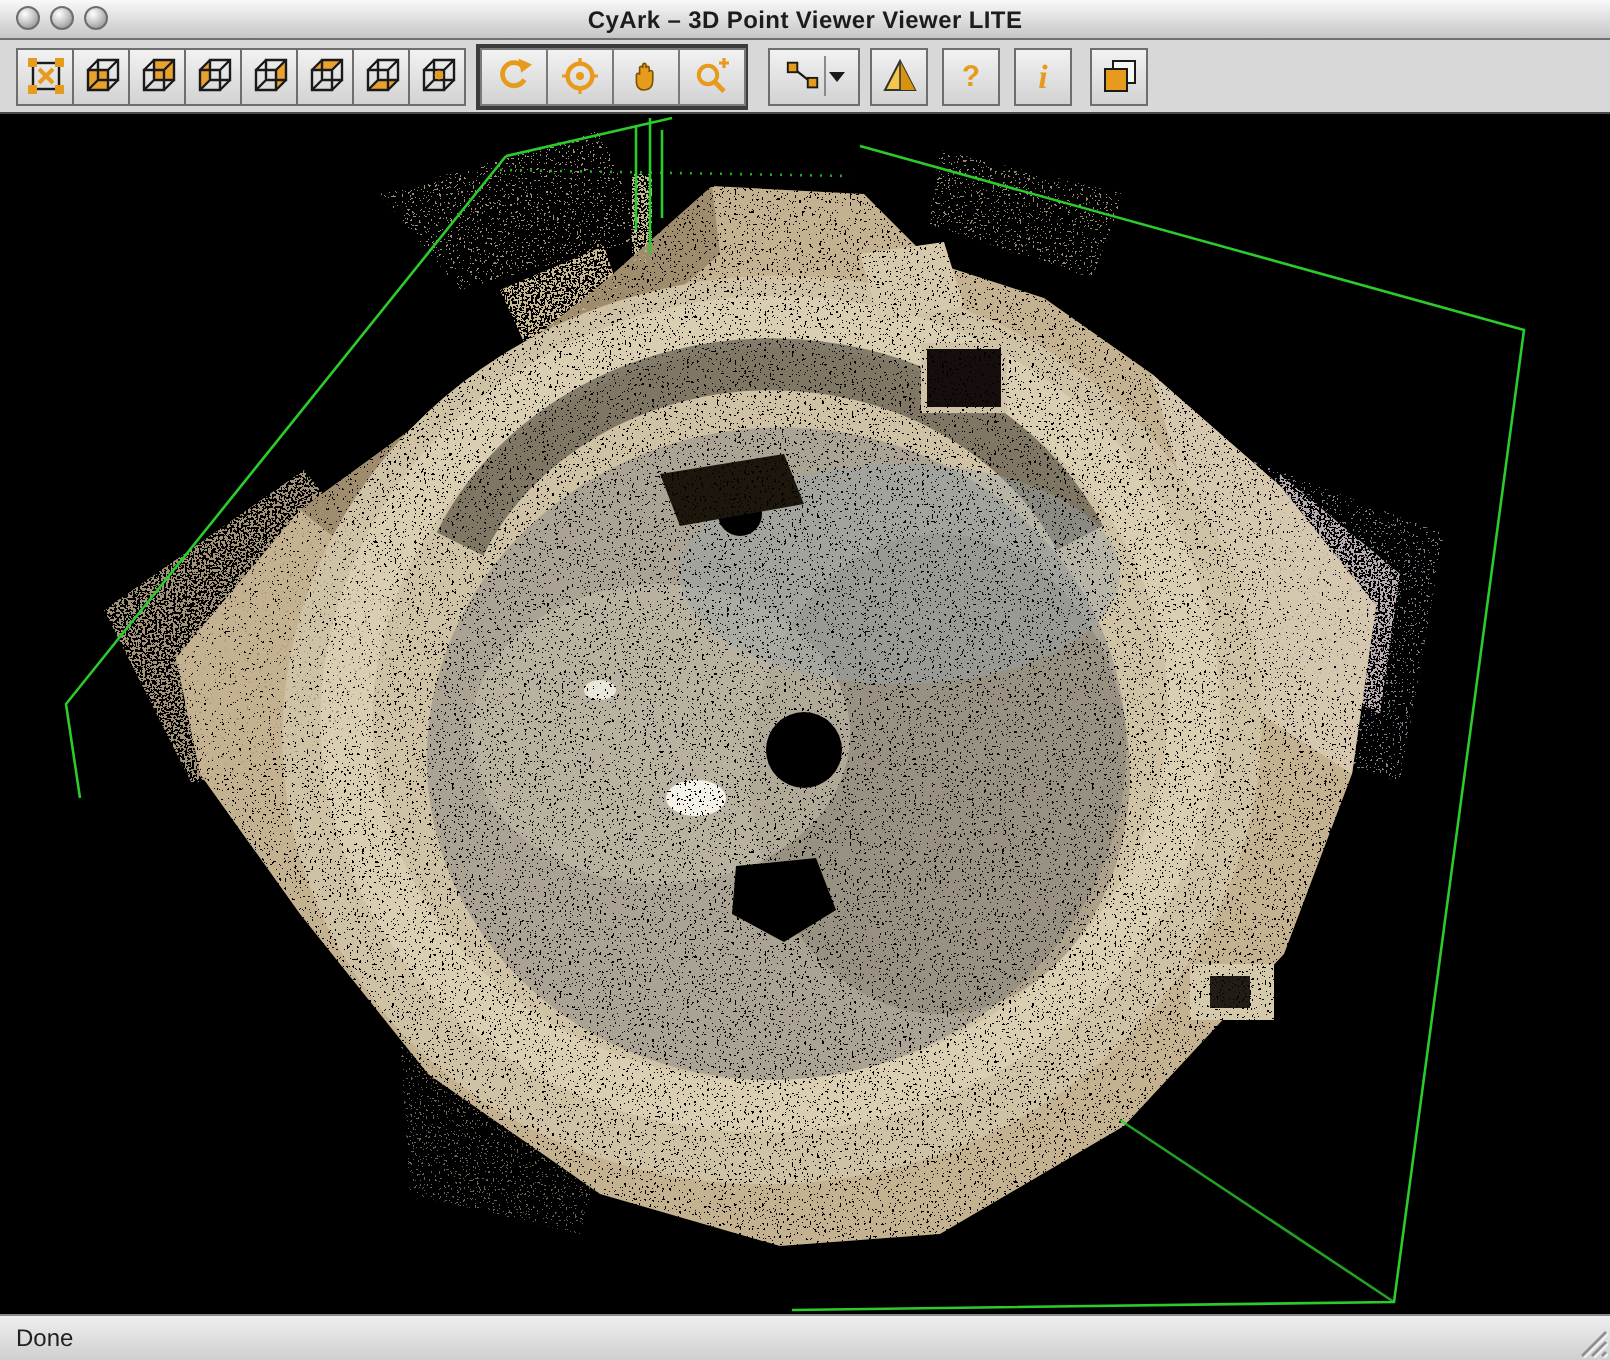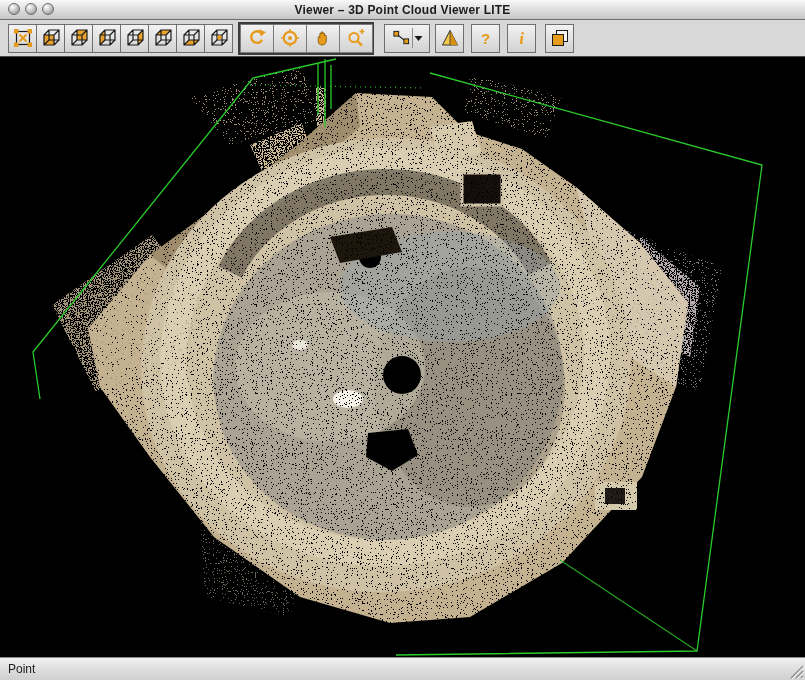--- a/index.html
+++ b/index.html
@@ -70,21 +70,21 @@
 <body>
 
 <div class="window">
 
   <div class="titlebar">
     <div class="tl-group">
       <span class="tl"></span>
       <span class="tl"></span>
       <span class="tl"></span>
     </div>
-    <span class="title">Viewer – 3D Point Cloud Viewer LITE</span>
+    <span class="title">CyArk – 3D Point Viewer Viewer LITE</span>
   </div>
 
   <div class="toolbar">
 
     <button class="tb-btn">
       <svg class="ic" width="20" height="20" viewBox="0 0 20 20">
         <rect class="k" x="3.5" y="3.5" width="13" height="13"></rect>
         <path class="o" stroke-width="2" d="M6.5 6.5 L13.5 13.5 M13.5 6.5 L6.5 13.5"></path>
         <rect class="of" x="1" y="1" width="4.5" height="4.5"></rect>
           <rect class="of" x="14.5" y="1" width="4.5" height="4.5"></rect>
@@ -280,20 +280,20 @@
         <path d="M253 21 L336 2"></path>
         <path d="M430 16 L762 108 L697 594 L396 598"></path>
         <path d="M560 503 L697 594" opacity="0.8"></path>
         <path d="M318 6 V58 M325 2 V70 M331 8 V52"></path>
         <path d="M250 28 L425 31" stroke-dasharray="1 4" opacity="0.85"></path>
       </g>
     </svg>
   </div>
 
   <div class="statusbar">
-    <span>Point</span>
+    <span>Done</span>
     <svg class="grip" width="15" height="15" viewBox="0 0 15 15">
       <path d="M14 2 L2 14 M14 7 L7 14 M14 12 L12 14" stroke="#8f8f8f" stroke-width="1.4" fill="none"></path>
       <path d="M15 3 L3 15 M15 8 L8 15 M15 13 L13 15" stroke="#f2f2f2" stroke-width="1" fill="none"></path>
     </svg>
   </div>
 
 </div>
 
 </body></html>

